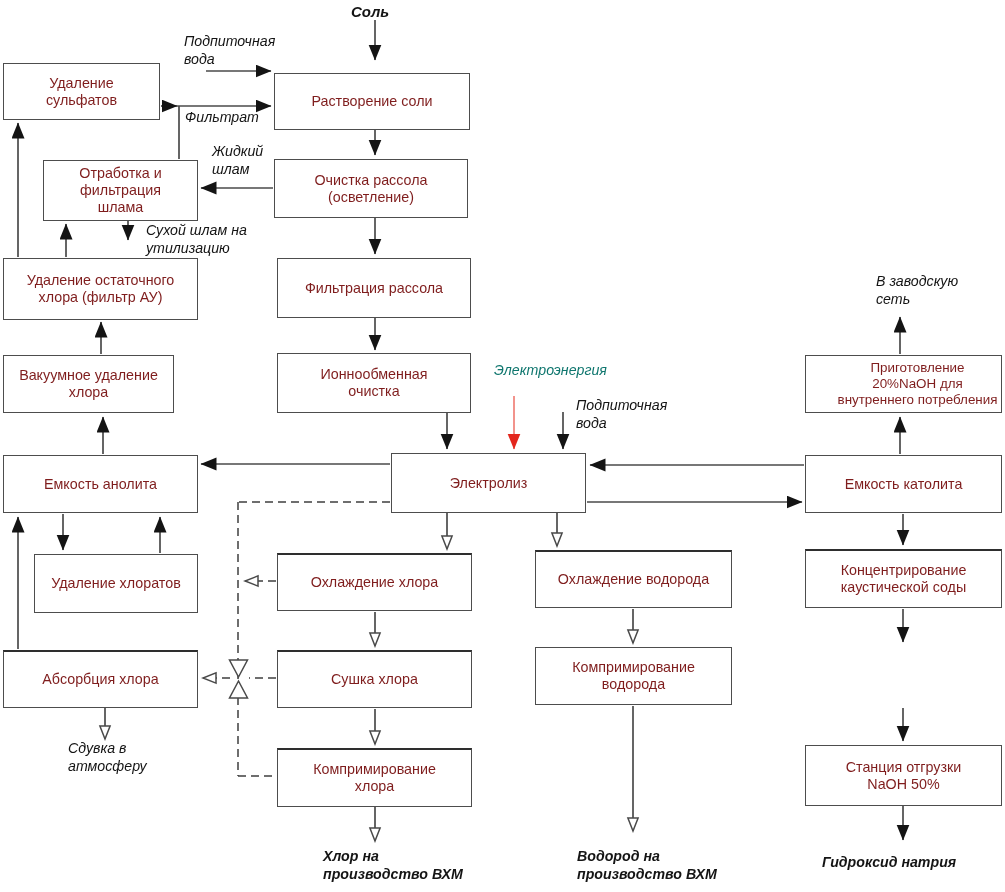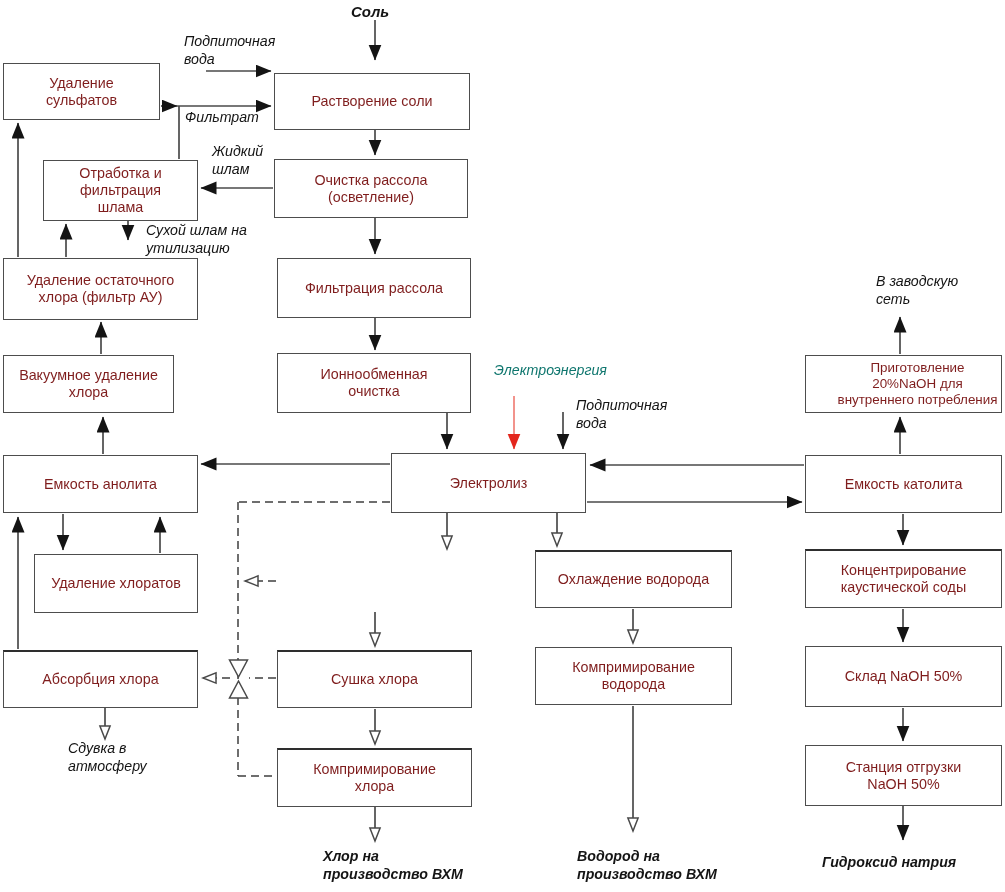--- a/index.html
+++ b/index.html
@@ -109,28 +109,28 @@
 хлора</span></div>
   <div class="node" style="left:277px;top:353px;width:194px;height:60px"><span>Ионнообменная
 очистка</span></div>
   <div class="node" style="left:3px;top:455px;width:195px;height:58px"><span>Емкость анолита</span></div>
   <div class="node" style="left:391px;top:453px;width:195px;height:60px"><span>Электролиз</span></div>
   <div class="node small" style="left:805px;top:355px;width:197px;height:58px"><span>Приготовление
 20%NaOH для
 внутреннего потребления</span></div>
   <div class="node" style="left:805px;top:455px;width:197px;height:58px"><span>Емкость католита</span></div>
   <div class="node" style="left:34px;top:554px;width:164px;height:59px"><span>Удаление хлоратов</span></div>
+  <div class="node thick-top" style="left:277px;top:553px;width:195px;height:58px"><span>Охлаждение хлора</span></div>
   <div class="node thick-top" style="left:535px;top:550px;width:197px;height:58px"><span>Охлаждение водорода</span></div>
   <div class="node thick-top" style="left:805px;top:549px;width:197px;height:59px"><span>Концентрирование
 каустической соды</span></div>
   <div class="node thick-top" style="left:3px;top:650px;width:195px;height:58px"><span>Абсорбция хлора</span></div>
   <div class="node thick-top" style="left:277px;top:650px;width:195px;height:58px"><span>Сушка хлора</span></div>
   <div class="node" style="left:535px;top:647px;width:197px;height:58px"><span>Компримирование
 водорода</span></div>
-  <div class="node" style="left:805px;top:646px;width:197px;height:61px"><span>Склад NaOH 50%</span></div>
   <div class="node thick-top" style="left:277px;top:748px;width:195px;height:59px"><span>Компримирование
 хлора</span></div>
   <div class="node" style="left:805px;top:745px;width:197px;height:61px"><span>Станция отгрузки
 NaOH 50%</span></div>
 
   <div class="flabel bold salt" style="left:351px;top:2px">Соль</div>
   <div class="flabel" style="left:184px;top:32px">Подпиточная
 вода</div>
   <div class="flabel" style="left:185px;top:108px">Фильтрат</div>
   <div class="flabel" style="left:212px;top:142px">Жидкий

